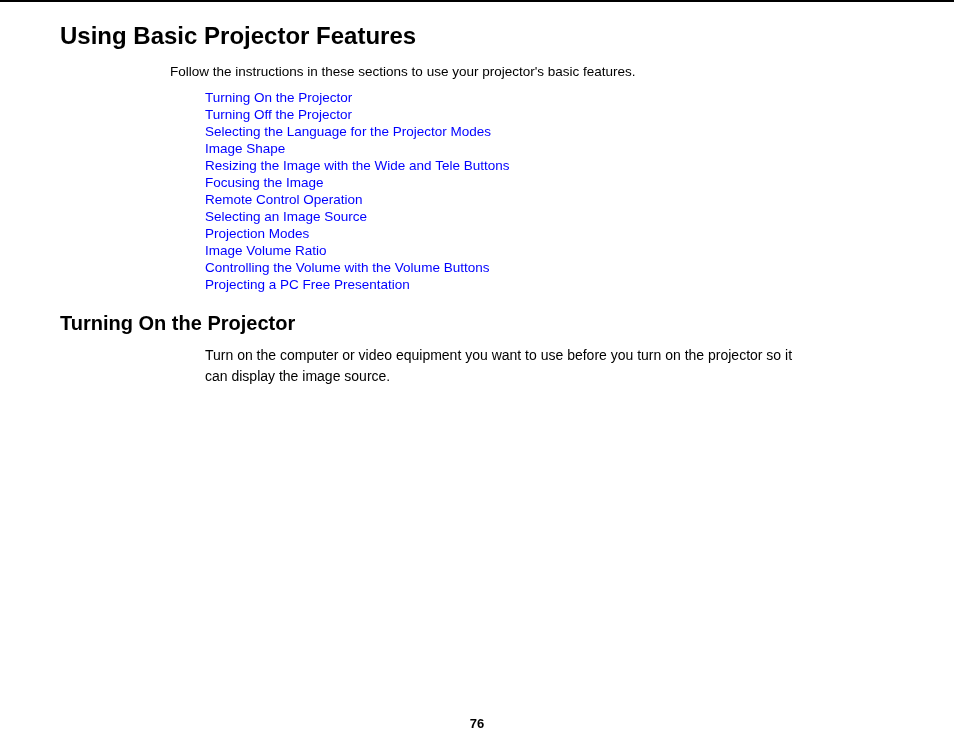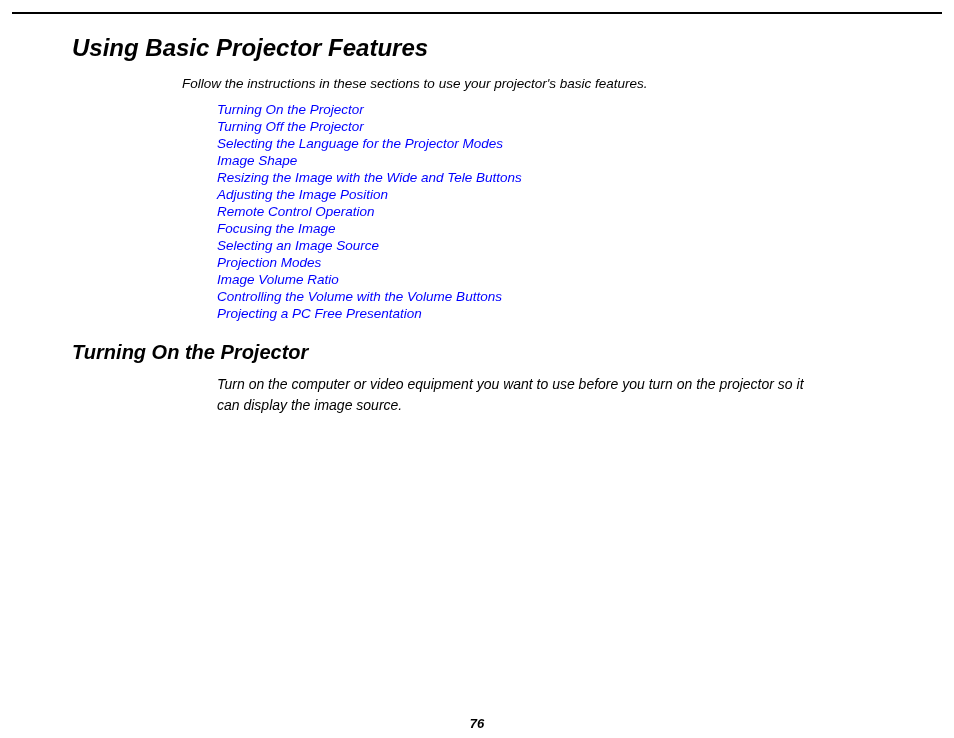--- a/index.html
+++ b/index.html
@@ -15,22 +15,21 @@
       font-family: Arial, Helvetica, sans-serif;
       font-size: 14px;
       color: #000000;
       overflow: hidden;
     }
 
     .page-container {
       width: 100%;
       height: 100%;
       position: relative;
-      padding: 12px;
-      font-style: italic;
+      padding: 0;
     }
 
     .top-rule {
       width: 100%;
       border: none;
       border-top: 2px solid #000000;
       margin-bottom: 0;
     }
 
     .content-area {
@@ -102,23 +101,22 @@
     <h1 class="section-title">Using Basic Projector Features</h1>
 
     <p class="intro-text">Follow the instructions in these sections to use your projector's basic features.</p>
 
     <ul class="toc-list">
     <li><a href="#">Turning On the Projector</a></li>
         <li><a href="#">Turning Off the Projector</a></li>
         <li><a href="#">Selecting the Language for the Projector Modes</a></li>
         <li><a href="#">Image Shape</a></li>
         <li><a href="#">Resizing the Image with the Wide and Tele Buttons</a></li>
-        <li><a href="#">Adjusting the Image Position</a></li>
+        <li><a href="#">Focusing the Image</a></li>
         <li><a href="#">Remote Control Operation</a></li>
-        <li><a href="#">Focusing the Image</a></li>
         <li><a href="#">Selecting an Image Source</a></li>
         <li><a href="#">Projection Modes</a></li>
         <li><a href="#">Image Volume Ratio</a></li>
         <li><a href="#">Controlling the Volume with the Volume Buttons</a></li>
         <li><a href="#">Projecting a PC Free Presentation</a></li>
       </ul>
 
     <h2 class="sub-section-title">Turning On the Projector</h2>
 
     <p class="sub-section-text">Turn on the computer or video equipment you want to use before you turn on the projector so it can display the image source.</p>

